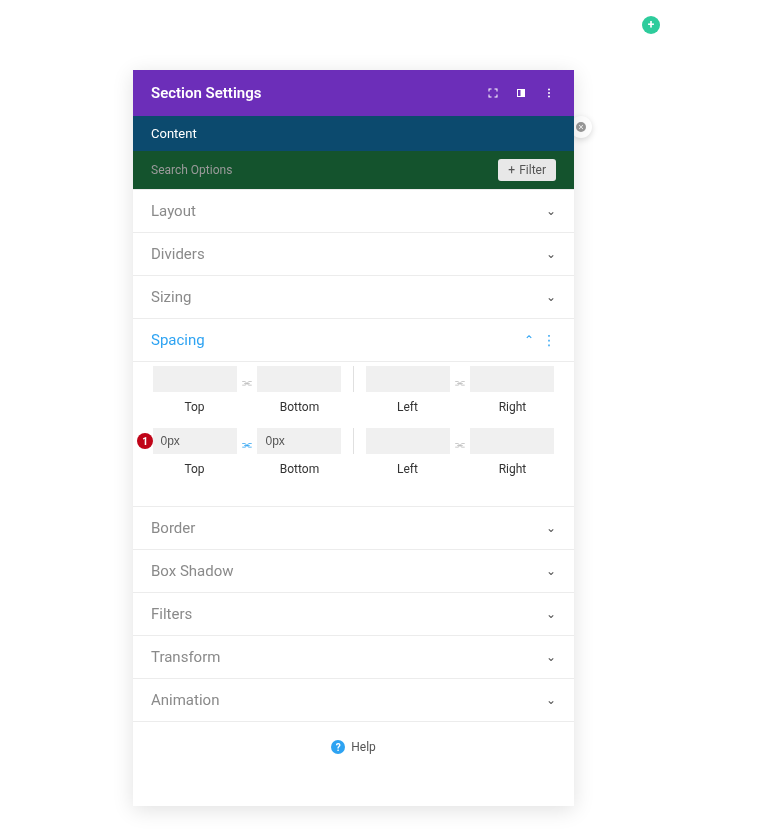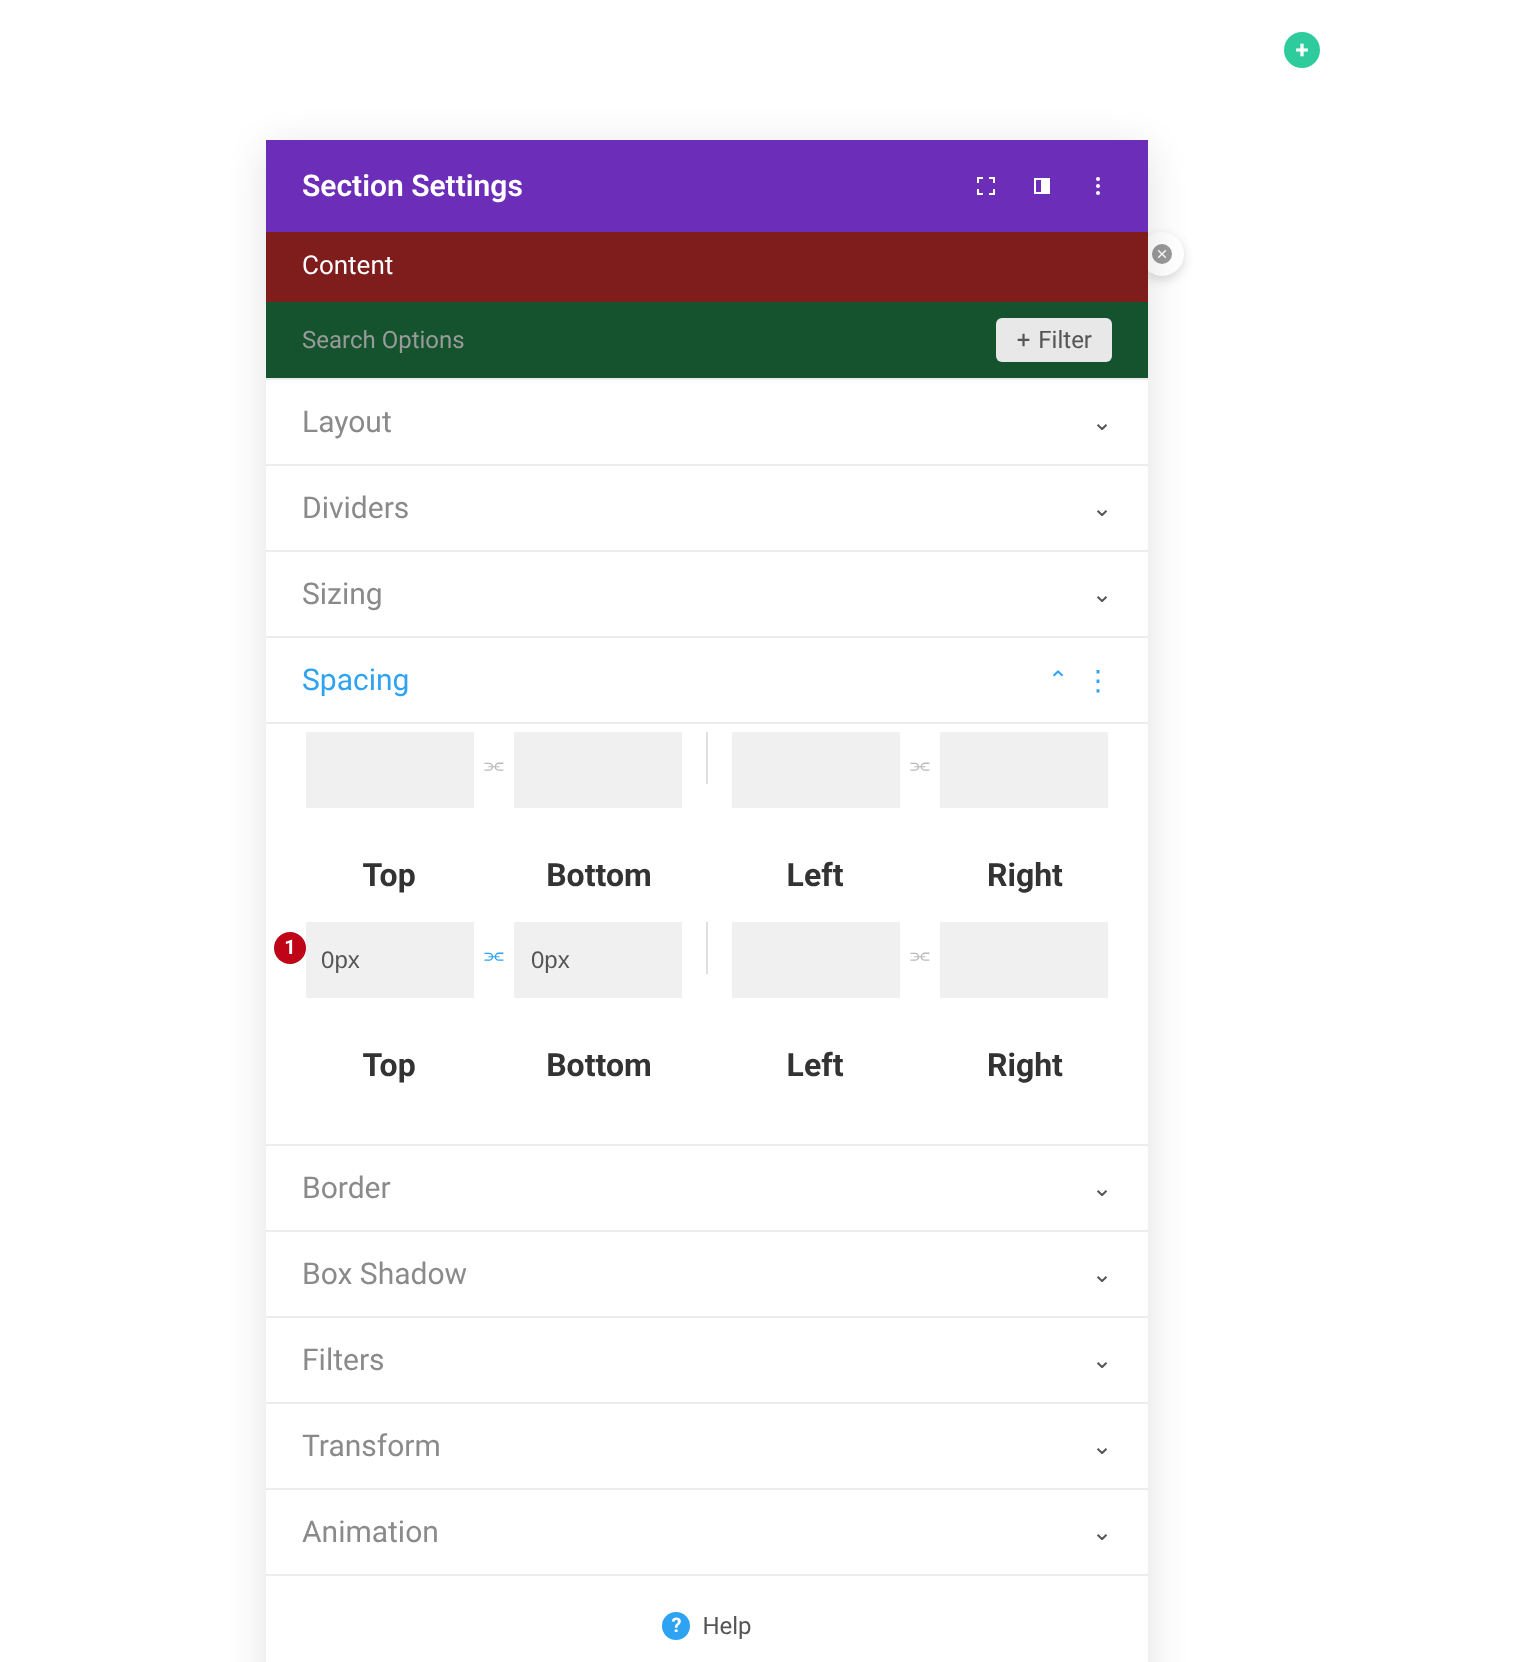--- a/index.html
+++ b/index.html
@@ -43,21 +43,21 @@
     display: flex;
     align-items: center;
     justify-content: space-between;
     gap: 48px;
   }
   .header-title { font-size: 15px; font-weight: 600; }
   .header-icons { display: flex; gap: 14px; align-items: center; }
   .header-icon { width: 14px; height: 14px; cursor: pointer; display:flex; align-items:center; justify-content:center; }
   .header-icon svg { fill: #fff; }
   .tabs {
-    background: #7f1d1d;
+    background: #0c4a6e;
     display: flex;
     color: #fff;
     font-size: 13px;
   }
   .tab {
     padding: 10px 18px;
     cursor: pointer;
   }
   .tab.active { background: #a35cf6; }
   .search-row {
@@ -93,29 +93,29 @@
   .section.open .section-label { color: #2ea3f2; }
   .section.open .chevron { color: #2ea3f2; }
   .open-extra { color: #2ea3f2; font-size: 14px; margin-left: 8px; }
   .spacing-body { padding: 4px 18px 16px 18px; border-bottom: 1px solid #ececec; }
   .field-group-label { font-size: 12px; font-weight: 600; color: #333; margin-bottom: 6px; }
   .field-row { display: flex; align-items: flex-start; margin-bottom: 14px; position: relative; }
   .pair { display: flex; align-items: center; flex: 1; }
   .input-col { display: flex; flex-direction: column; align-items: center; flex:1; }
   .inp {
     width: 84px;
-    height: 38px;
+    height: 26px;
     background: #f0f0f0;
     border: none;
     font-size: 12px;
     color: #555;
     padding: 0 8px;
   }
   .inp::placeholder { color: #aaa; }
-  .side-label { font-size: 16px; color: #333; font-weight: 700; margin-top: 24px; }
+  .side-label { font-size: 12px; color: #333; font-weight: 400; margin-top: 8px; }
   .link-icon { color: #bbb; font-size: 11px; margin: 4px 4px 0 4px; align-self:flex-start; padding-top:6px;}
   .link-icon.linked { color: #2ea3f2; }
   .divider-vert {
     width: 1px;
     background: #e0e0e0;
     height: 26px;
     margin: 0 10px;
     align-self: flex-start;
   }
   .badge-1 {

